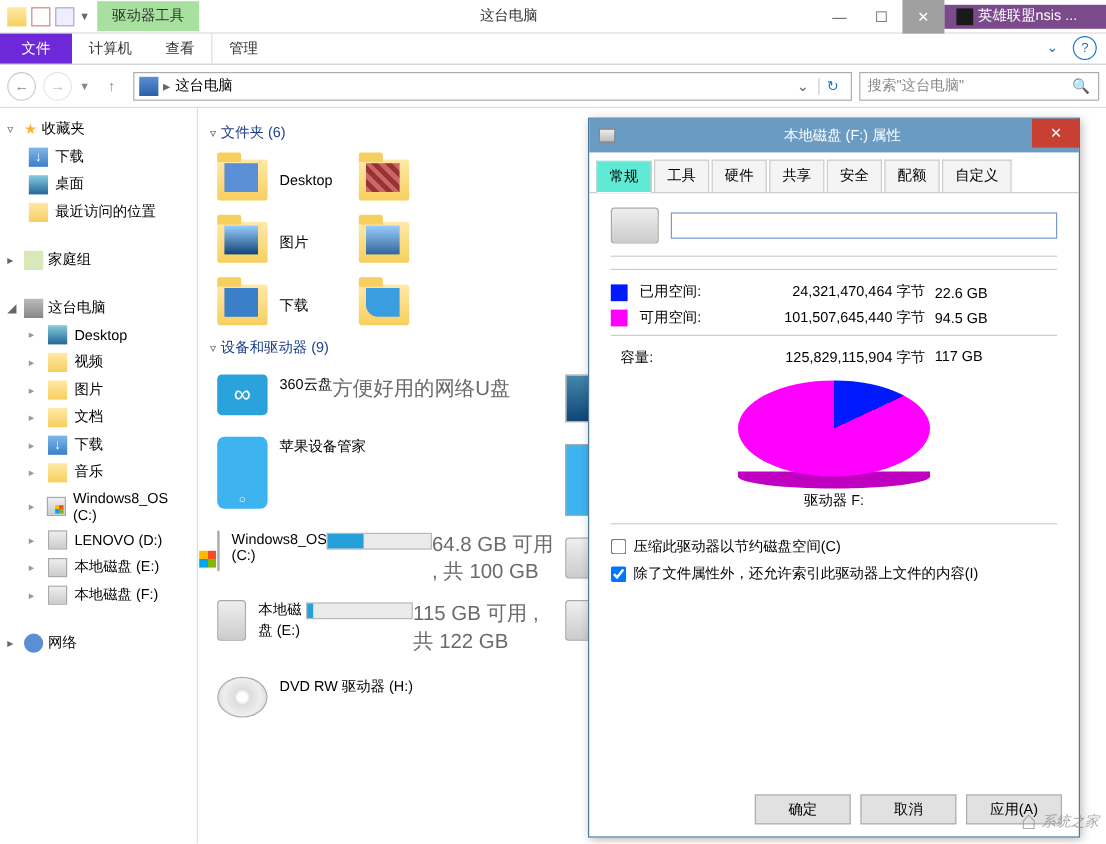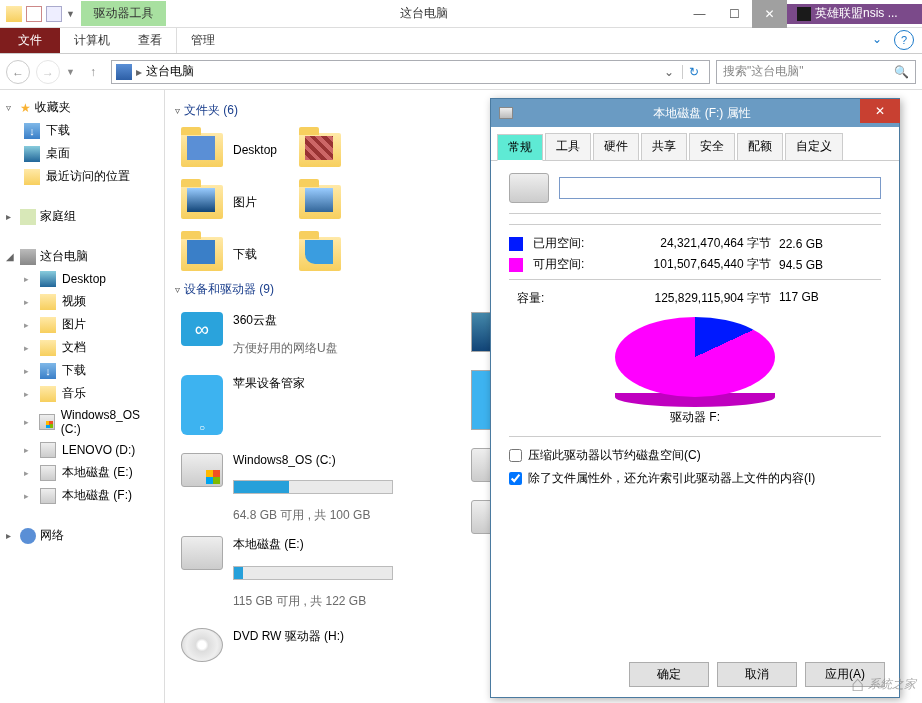--- a/index.html
+++ b/index.html
@@ -12,21 +12,21 @@
 .titlebar .tab-group { width: 85px; text-align: center; background: #a8e0a0; color: #333; padding: 4px 0; font-size: 12px; }
 .titlebar .title { flex: 1; text-align: center; color: #333; }
 .titlebar .winbtns { display: flex; }
 .titlebar .winbtn { width: 35px; height: 28px; display: flex; align-items: center; justify-content: center; color: #555; }
 .titlebar .winbtn.close { background: #a0a0a0; color: #fff; }
 .titlebar .taskbar-item { background: #7b4a8a; color: #fff; padding: 4px 10px; display: flex; align-items: center; gap: 4px; width: 135px; height: 20px; font-size: 11px; }
 .titlebar .taskbar-item .lol-icon { width: 14px; height: 14px; background: #1a1a1a; display:inline-block; }
 
 
 .ribbon { height: 26px; display: flex; align-items: stretch; border-bottom: 1px solid #ccc; }
-.ribbon .file-tab { background: #7f1d1d; color: #fff; padding: 4px 18px; display: flex; align-items: center; }
+.ribbon .file-tab { background: #6d28d9; color: #fff; padding: 4px 18px; display: flex; align-items: center; }
 .ribbon .tab { padding: 4px 14px; color: #333; display: flex; align-items: center; }
 .ribbon .tab.manage { border-left: 1px solid #ddd; }
 .ribbon .spacer { flex: 1; }
 .ribbon .chev { padding: 4px 8px; color: #1979ca; }
 .ribbon .help { width: 20px; height: 20px; border-radius: 50%; border: 1px solid #1979ca; color: #1979ca; display: flex; align-items: center; justify-content: center; margin: 2px 8px 0 4px; font-size: 11px; }
 
 
 .navrow { height: 36px; display: flex; align-items: center; padding: 4px 6px; gap: 6px; border-bottom: 1px solid #ddd; }
 .navbtn { width: 24px; height: 24px; border: 1px solid #ccc; border-radius: 50%; display: flex; align-items: center; justify-content: center; color: #888; }
 .addressbar { flex: 1; height: 24px; border: 1px solid #abadb3; display: flex; align-items: center; padding: 0 4px; gap: 4px; }
@@ -59,23 +59,23 @@
 .folder-icon.music .inset { background:#3a9de0; border-radius:0 0 0 10px; }
 .folder-icon.video .inset { background: repeating-linear-gradient(45deg,#c66,#c66 4px,#933 4px,#933 8px); }
 .folder-icon.pic .inset { background: linear-gradient(#9cf,#369); }
 .drive-item { display: flex; align-items: flex-start; gap: 10px; padding: 6px; }
 .drive-icon { width: 42px; height: 34px; background: linear-gradient(#eee,#ccc); border: 1px solid #aaa; border-radius: 3px; position: relative; }
 .drive-icon.win::after { content:""; position:absolute; right:2px; bottom:2px; width:14px;height:14px; background: conic-gradient(#f25022 0 25%, #7fba00 0 50%, #00a4ef 0 75%, #ffb900 0 100%); }
 .drive-icon.dvd { background: radial-gradient(circle,#fff 15%,#ddd 25%,#eee 60%,#ccc 100%); border-radius:50%; }
 .cloud-icon { width:42px; height:34px; background:#2aa3dc; border-radius:4px; display:flex; align-items:center; justify-content:center; color:#fff; font-size:20px; }
 .apple-icon { width:42px; height:60px; background:#3db3f0; border-radius:6px; display:flex; align-items:center; justify-content:center; color:#fff; position:relative; }
 .apple-icon::after { content:"○"; position:absolute; bottom:2px; font-size:10px; }
-.drive-info { display: flex; flex-direction: column; gap: 11px; }
+.drive-info { display: flex; gap: 0; }
 .drive-name { color: #000; }
-.drive-sub { color: #6a6a6a; font-size: 12px; }
+.drive-sub { color: #6a6a6a; font-size: 17px; }
 .usage-bar { width: 160px; height: 14px; border: 1px solid #bbb; background: #eaeaea; margin: 2px 0; }
 .usage-fill { height: 100%; background: #26a0da; }
 .thumb { width:46px; height:40px; background:#dde; border:1px solid #aaa; }
 
 
 .propdlg { position: absolute; left: 490px; top: 98px; width: 410px; height: 600px; background: #fff; border: 1px solid #4a7aa0; box-shadow: 2px 2px 8px rgba(0,0,0,.3); }
 .propdlg .pd-title { height: 28px; background: #6a9bc3; color: #fff; display: flex; align-items: center; padding: 0 8px; }
 .propdlg .pd-title .t { flex:1; text-align:center; }
 .propdlg .pd-close { width: 40px; height: 24px; background: #c84031; color: #fff; display:flex; align-items:center; justify-content:center; position:absolute; right:-1px; top:0; }
 .propdlg .pd-tabs { display:flex; border-bottom: 1px solid #ccc; padding: 6px 6px 0; gap: 2px; }

